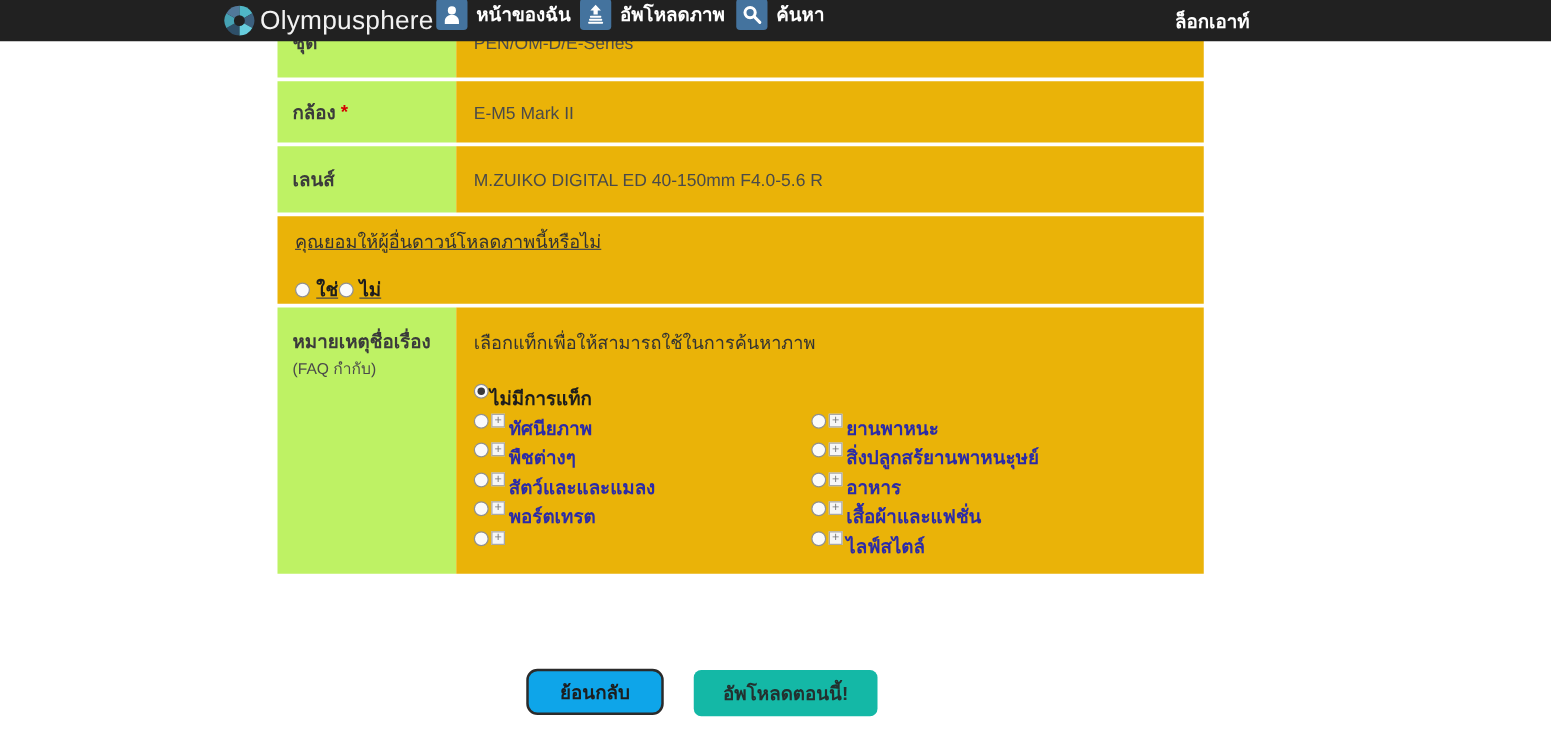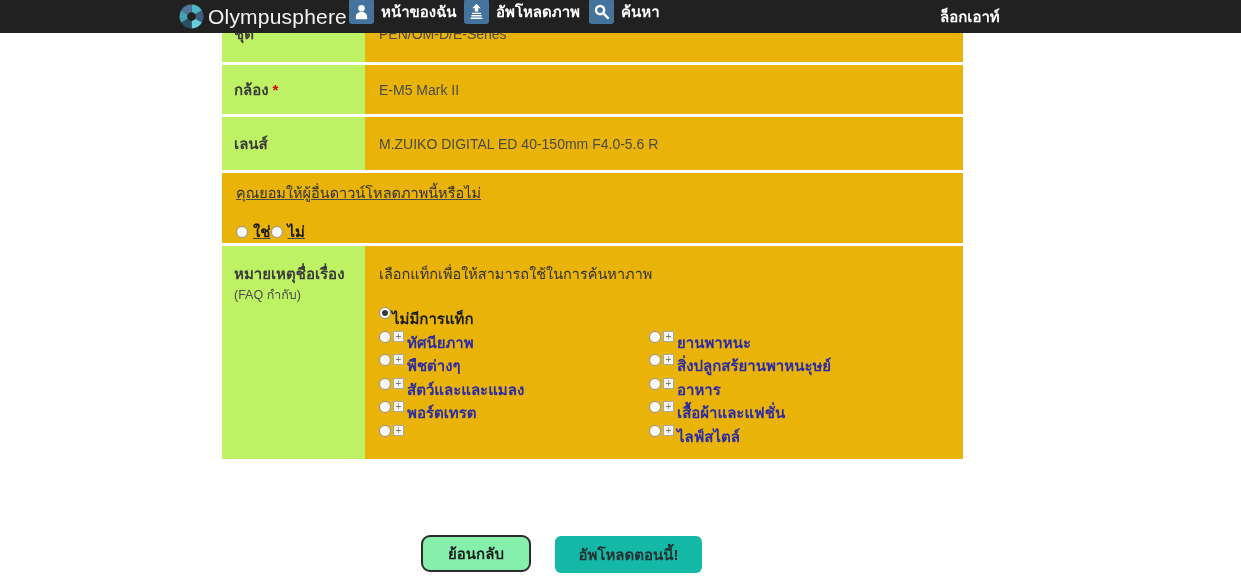--- a/index.html
+++ b/index.html
@@ -35,21 +35,21 @@
   .radio{width:12px;height:12px;border:1px solid #919191;border-radius:50%;background:#fbfbfb;display:inline-block;box-sizing:border-box;flex-shrink:0;cursor:pointer;}
   .radio.sel::after{content:"";display:block;width:6px;height:6px;background:#3a3a3a;border-radius:50%;margin:2px;}
   .tag-area{margin-top:22px;}
   .tag-item{display:flex;align-items:flex-start;height:23.5px;}
   .tag-text-none{color:#1d1d1d;font-weight:700;font-size:15px;margin-left:1px;}
   .plusbox{width:11px;height:11px;border:1px solid #a8a8a8;background:#f6f6f6;font-size:10px;line-height:9px;text-align:center;color:#777777;margin:0 3px 0 2px;box-sizing:border-box;flex-shrink:0;cursor:pointer;}
   .tag-link{color:#2b2ba8;font-weight:700;font-size:15px;text-decoration:none;cursor:pointer;}
   .tag-grid{display:flex;}
   .tag-col-left{width:270px;}
   
-  .btn-back{position:absolute;left:421px;top:535px;width:110px;height:37px;background:#86efac;border:2px solid #2b2b2b;border-radius:9px;font-family:inherit;font-weight:700;font-size:15px;color:#1d1d1d;cursor:pointer;}
+  .btn-back{position:absolute;left:421px;top:535px;width:110px;height:37px;background:#0ea5e9;border:2px solid #2b2b2b;border-radius:9px;font-family:inherit;font-weight:700;font-size:15px;color:#1d1d1d;cursor:pointer;}
   .btn-upload{position:absolute;left:555px;top:536px;width:147px;height:37px;background:#14b8a6;border:none;border-radius:6px;font-family:inherit;font-weight:700;font-size:15px;color:#23302f;cursor:pointer;}
 </style>
 </head>
 <body>
 
 <div class="form-table">
 
   <div class="row row-simple r1">
     <div class="cell-label">
       <span>ชุด</span>

